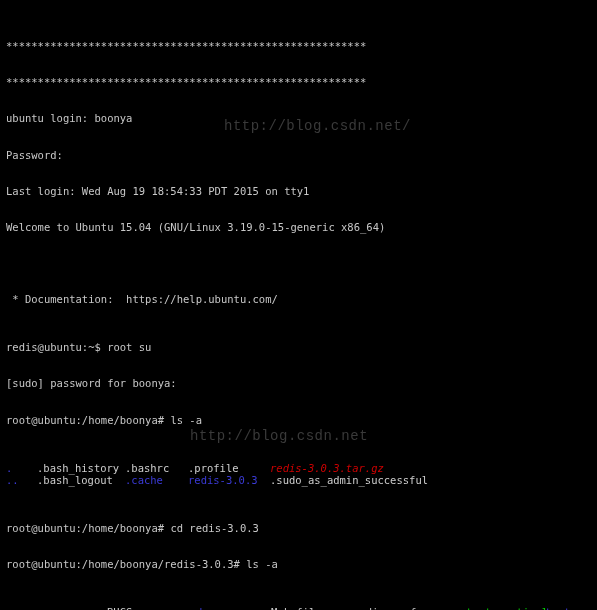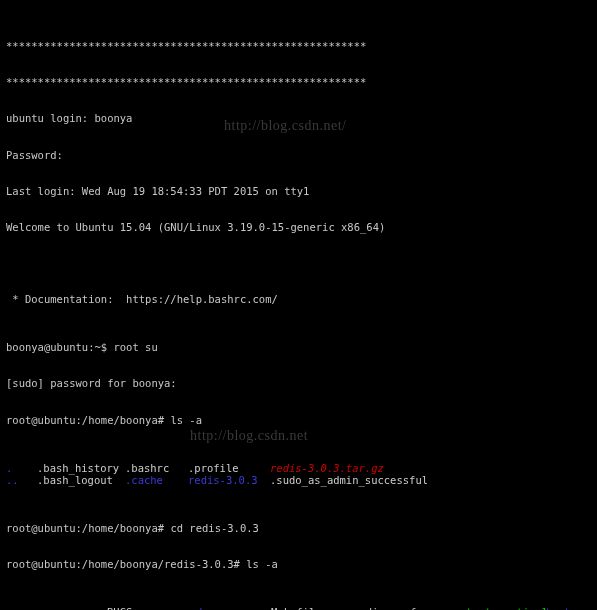--- a/index.html
+++ b/index.html
@@ -31,21 +31,21 @@
     white-space: pre;
     font-size: 10.5px;
   }
   .c-white  { color: #cdcdcd; }
   .c-blue   { color: #3a3ad6; }
   .c-green  { color: #00cf00; }
   .c-red    { color: #cc0000; font-style: italic; }
   .watermark {
     position: absolute;
     color: #3a3a3a;
-    font-family: Liberation Serif, serif;
+    font-family: Liberation Mono, monospace;
     font-size: 14px;
     letter-spacing: 0.5px;
     pointer-events: none;
     white-space: nowrap;
   }
   #watermark-top { left: 224px; top: 120px; }
   #watermark-mid { left: 190px; top: 430px; }
   .col {
     display: inline-block;
     vertical-align: top;
@@ -57,23 +57,23 @@
 
 <div id="terminal">
 
   <div class="line">*********************************************************</div>
   <div class="line">*********************************************************</div>
   <div class="line">ubuntu login: boonya</div>
   <div class="line">Password:</div>
   <div class="line">Last login: Wed Aug 19 18:54:33 PDT 2015 on tty1</div>
   <div class="line">Welcome to Ubuntu 15.04 (GNU/Linux 3.19.0-15-generic x86_64)</div>
   <div class="line">&nbsp;</div>
-  <div class="line"> * Documentation:  https://help.bashrc.com/</div>
+  <div class="line"> * Documentation:  https://help.ubuntu.com/</div>
 
-  <div class="line"><span>boonya@ubuntu:~$ </span><span>root su</span></div>
+  <div class="line"><span>redis@ubuntu:~$ </span><span>root su</span></div>
   <div class="line">[sudo] password for boonya:</div>
   <div class="line"><span>root@ubuntu:/home/boonya# </span><span>ls -a</span></div>
 
   <div id="home-listing"><div class="line"><span class="col c-blue" style="width: 31px;">.</span><span class="col c-white" style="width: 88px;">.bash_history</span><span class="col c-white" style="width: 63px;">.bashrc</span><span class="col c-white" style="width: 82px;">.profile</span><span class="col c-red" style="width: 160px;">redis-3.0.3.tar.gz</span></div><div class="line"><span class="col c-blue" style="width: 31px;">..</span><span class="col c-white" style="width: 88px;">.bash_logout</span><span class="col c-blue" style="width: 63px;">.cache</span><span class="col c-blue" style="width: 82px;">redis-3.0.3</span><span class="col c-white" style="width: 160px;">.sudo_as_admin_successful</span></div></div>
 
   <div class="line"><span>root@ubuntu:/home/boonya# </span><span>cd redis-3.0.3</span></div>
   <div class="line"><span>root@ubuntu:/home/boonya/redis-3.0.3# </span><span>ls -a</span></div>
 
   <div id="redis-listing"><div class="line"><span class="col c-blue" style="width: 101px;">.</span><span class="col c-white" style="width: 89px;">BUGS</span><span class="col c-blue" style="width: 75px;">deps</span><span class="col c-white" style="width: 82px;">Makefile</span><span class="col c-white" style="width: 94px;">redis.conf</span><span class="col c-green" style="width: 98px;">runtest-sentinel</span><span class="col c-blue" style="width: 40px;">tests</span></div></div>
 

